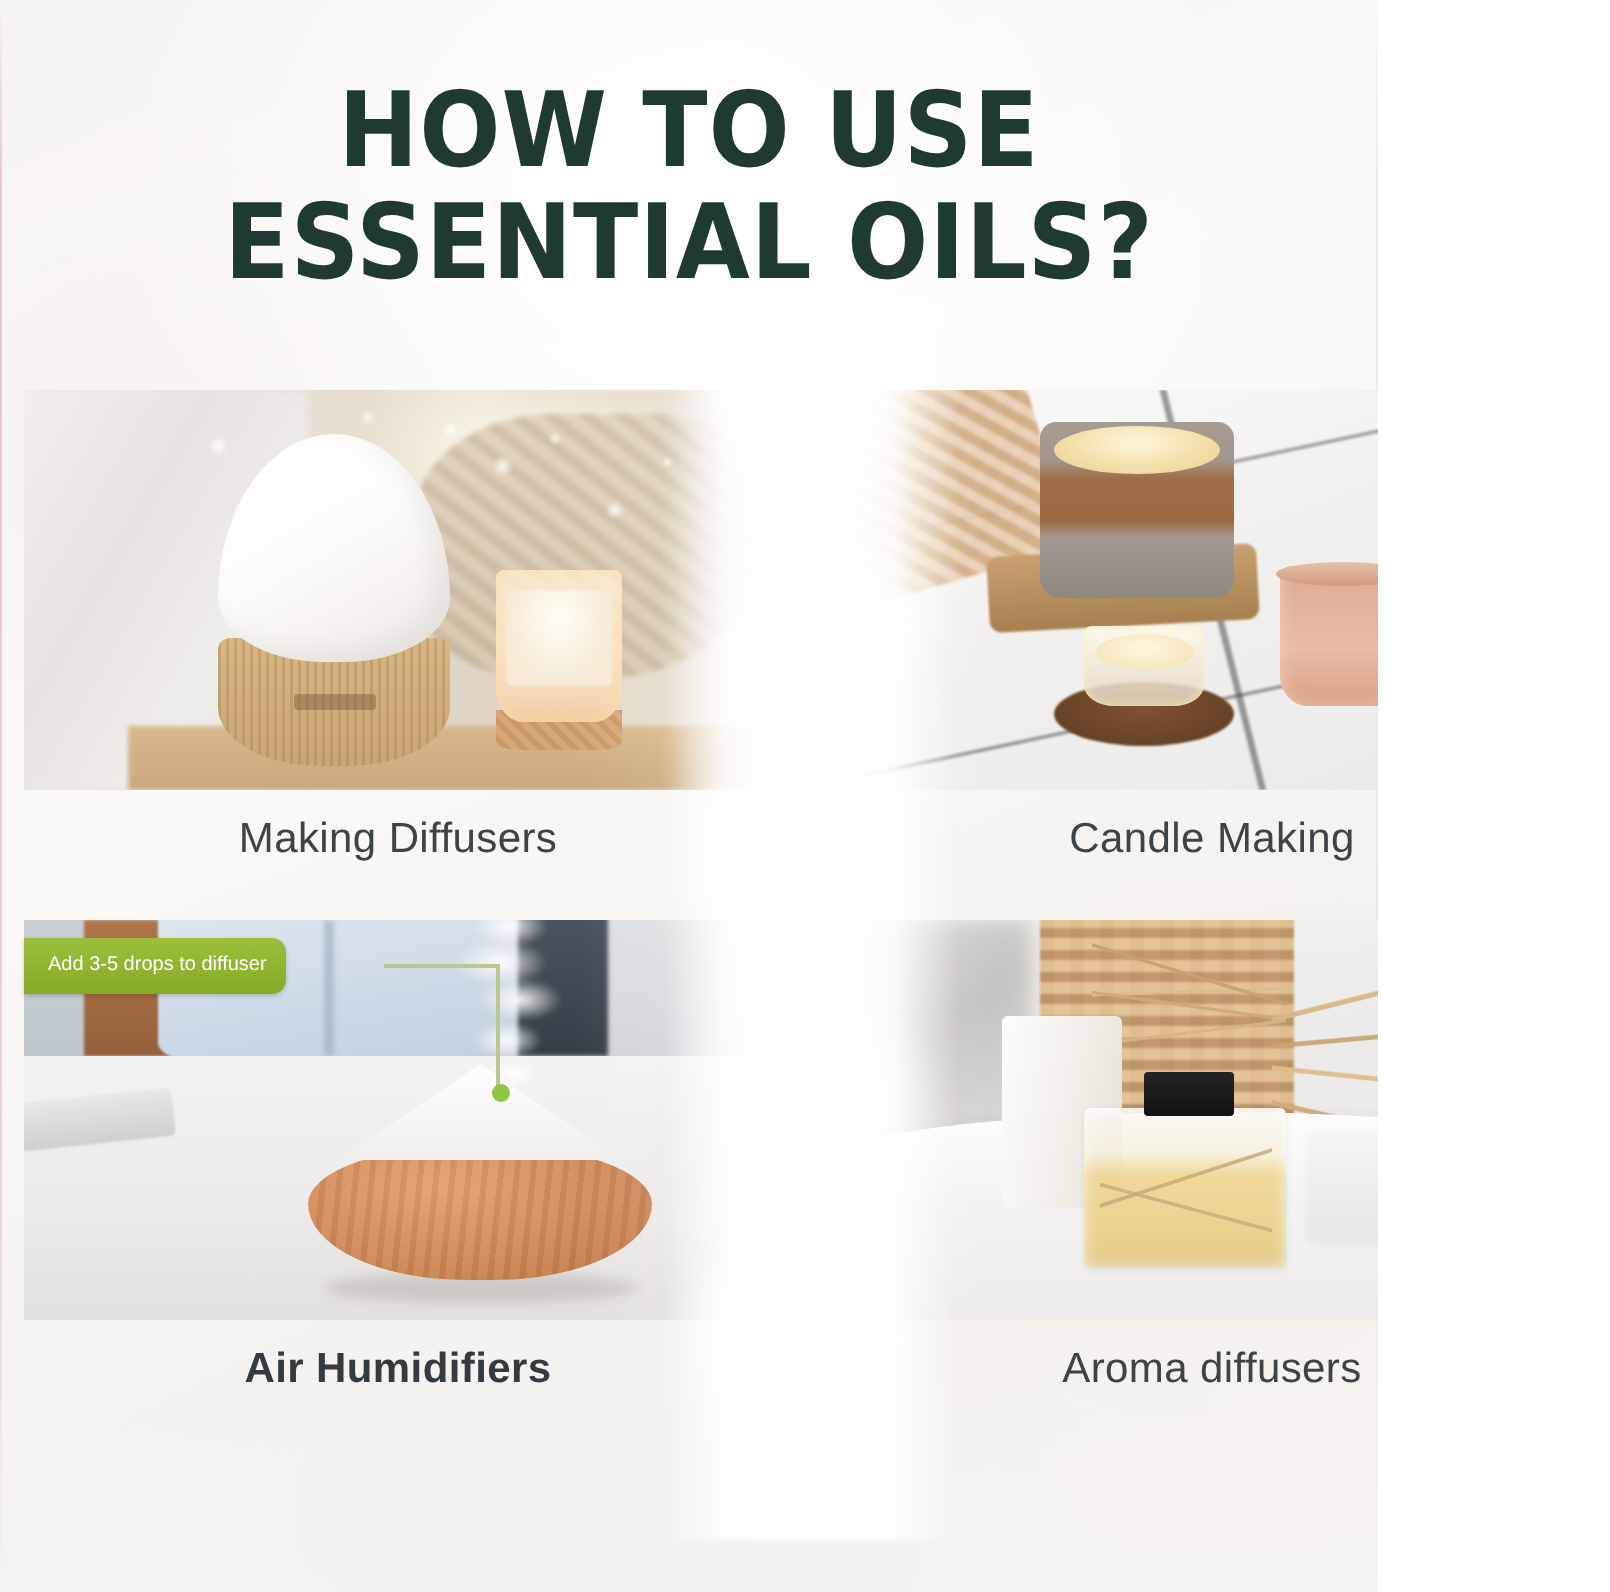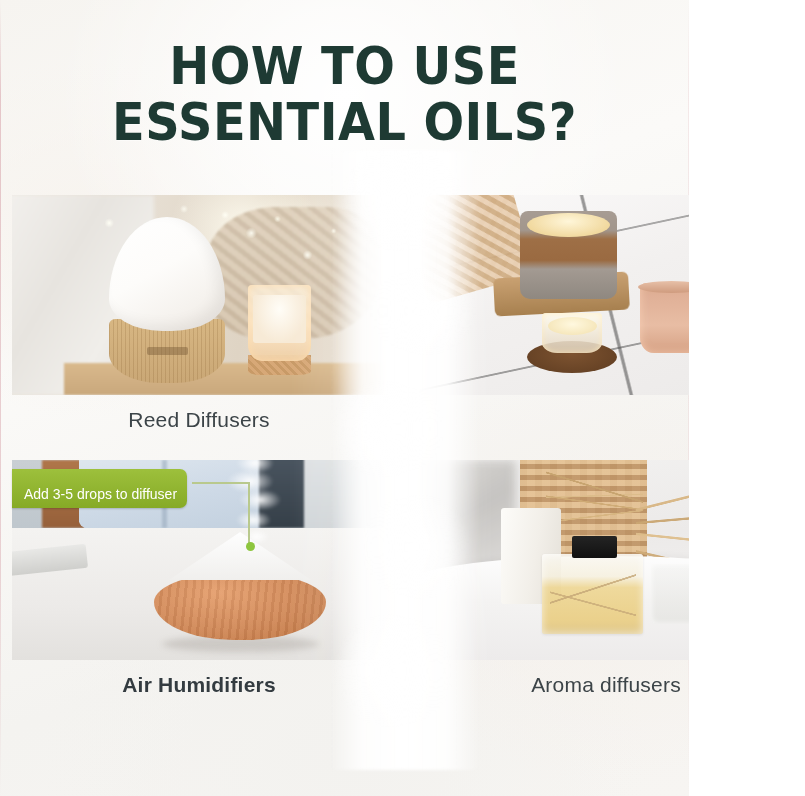--- a/index.html
+++ b/index.html
@@ -125,23 +125,23 @@
   }
 
   
   .badge {
     position: absolute;
     left: 0;
     top: 9px;
     z-index: 8;
     background: linear-gradient(180deg, #9dc03c 0%, #86aa26 100%);
     color: #ffffff;
-    font-size: 14px;
+    font-size: 10px;
     line-height: 14px;
-    padding: 18px 10px 7px 12px;
+    padding: 7px 10px 7px 12px;
     border-radius: 0 7px 7px 0;
     white-space: nowrap;
     box-shadow: 0 1px 2px rgba(0,0,0,.18);
   }
   .anno-line {
     position: absolute;
     z-index: 7;
     background: #b9c98d;
     height: 1.5px;
   }
@@ -480,40 +480,41 @@
           <div class="p1-bokeh"></div>
           <div class="p1-table"></div>
           <div class="p1-candle-cork"></div>
           <div class="p1-candle-glass"></div>
           <div class="p1-candle-wax"></div>
           <div class="p1-diff-base"></div>
           <div class="p1-diff-top"></div>
           <div class="p1-diff-logo"></div>
         </div>
       </div>
-      <div class="caption">Reed Diffusers</div>
+      <div class="caption">Making Diffusers</div>
     </div>
 
     <div class="cell c2">
       <div class="photo">
         <div class="photo-inner">
           <div class="p2-bg"></div>
           <div class="p2-grid"></div>
           <div class="p2-sprig"></div>
           <div class="p2-basket"></div>
           <div class="p2-board"></div>
           <div class="p2-bigjar"></div>
           <div class="p2-bigjar-wax"></div>
           <div class="p2-coaster"></div>
           <div class="p2-tealight"></div>
           <div class="p2-tealight-wax"></div>
           <div class="p2-pinkjar"></div>
           <div class="p2-pinkjar-rim"></div>
         </div>
       </div>
+      <div class="caption">Candle Making</div>
     </div>
 
     <div class="cell c3">
       <div class="photo">
         <div class="photo-inner">
           <div class="p3-bg"></div>
           <div class="p3-wood"></div>
           <div class="p3-shirt"></div>
           <div class="p3-shirtfold"></div>
           <div class="p3-dark"></div>

